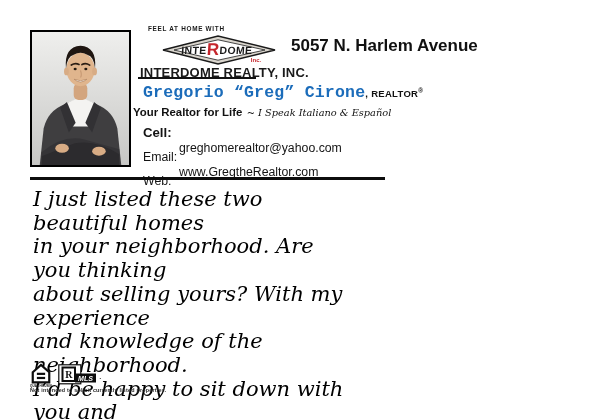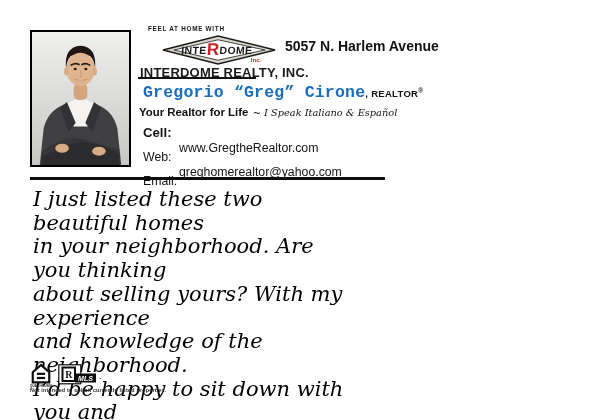--- a/index.html
+++ b/index.html
@@ -21,28 +21,28 @@
   }
   .logo-svg { position:absolute; left:150px; top:35px; width:130px; height:32px; }
   .company-name {
     position:absolute; left:140px; top:65px; width:118px; text-align:center;
     font-size:13px; letter-spacing:0.2px; color:#1a1a1a; white-space:nowrap;font-weight:bold;
   }
   .company-underline {
     position:absolute; left:138px; top:77px; width:118px; height:1.5px; background:#111;
   }
   .address {
-    position:absolute; left:285px; top:39px;
-    font-size:14px; font-weight:bold; line-height:14.5px; color:#111;
+    position:absolute; left:291px; top:39px;
+    font-size:17px; font-weight:bold; line-height:14.5px; color:#111;
   }
   .agent-name-line { position:absolute; left:143px; top:83px; white-space:nowrap; }
   .agent-name { font-size:16.5px; font-weight:bold; color:#1b6cba; letter-spacing:0.2px;font-family:Liberation Mono, monospace; }
   .agent-designation { font-size:9.5px; font-weight:bold; color:#111; letter-spacing:0.3px; }
   .agent-designation sup { font-size:6.5px; }
-  .tagline-line { position:absolute; left:139px; top:102px; white-space:nowrap; }
+  .tagline-line { position:absolute; left:133px; top:102px; white-space:nowrap; }
   .tagline-bold { font-size:11.4px; font-weight:bold; color:#111; }
   .tagline-sep, .tagline-italic {
     font-family:"DejaVu Serif", serif; font-style:italic; font-size:9.8px; color:#111;
   }
   .contact { position:absolute; left:143px; top:116px; }
   .contact-row { display:flex; line-height:15.6px; }
   .contact-label { width:36px; flex:0 0 36px;margin-top:9px; }
   .contact-row.cell { font-size:13.2px; font-weight:bold; }
   .contact-row.plain { font-size:12.3px; }
   
@@ -121,26 +121,26 @@
   <div class="tagline-line">
     <span class="tagline-bold">Your Realtor for Life</span>
     <span class="tagline-sep">~ </span><span class="tagline-italic">I Speak Italiano &amp; Español</span>
   </div>
 
   <div class="contact">
     <div class="contact-row cell">
       <span class="contact-label">Cell:</span>
     </div>
     <div class="contact-row plain">
+      <span class="contact-label">Email:</span>
+      <span>greghomerealtor@yahoo.com</span>
+    </div>
+    <div class="contact-row plain">
       <span class="contact-label">Web:</span>
       <span>www.GregtheRealtor.com</span>
-    </div>
-    <div class="contact-row plain">
-      <span class="contact-label">Email:</span>
-      <span>greghomerealtor@yahoo.com</span>
     </div>
   </div>
 
   <div class="divider"></div>
 
   <div class="message">I just listed these two beautiful homes
 in your neighborhood. Are you thinking
 about selling yours? With my experience
 and knowledge of the neighborhood.
 I’d be happy to sit down with you and

